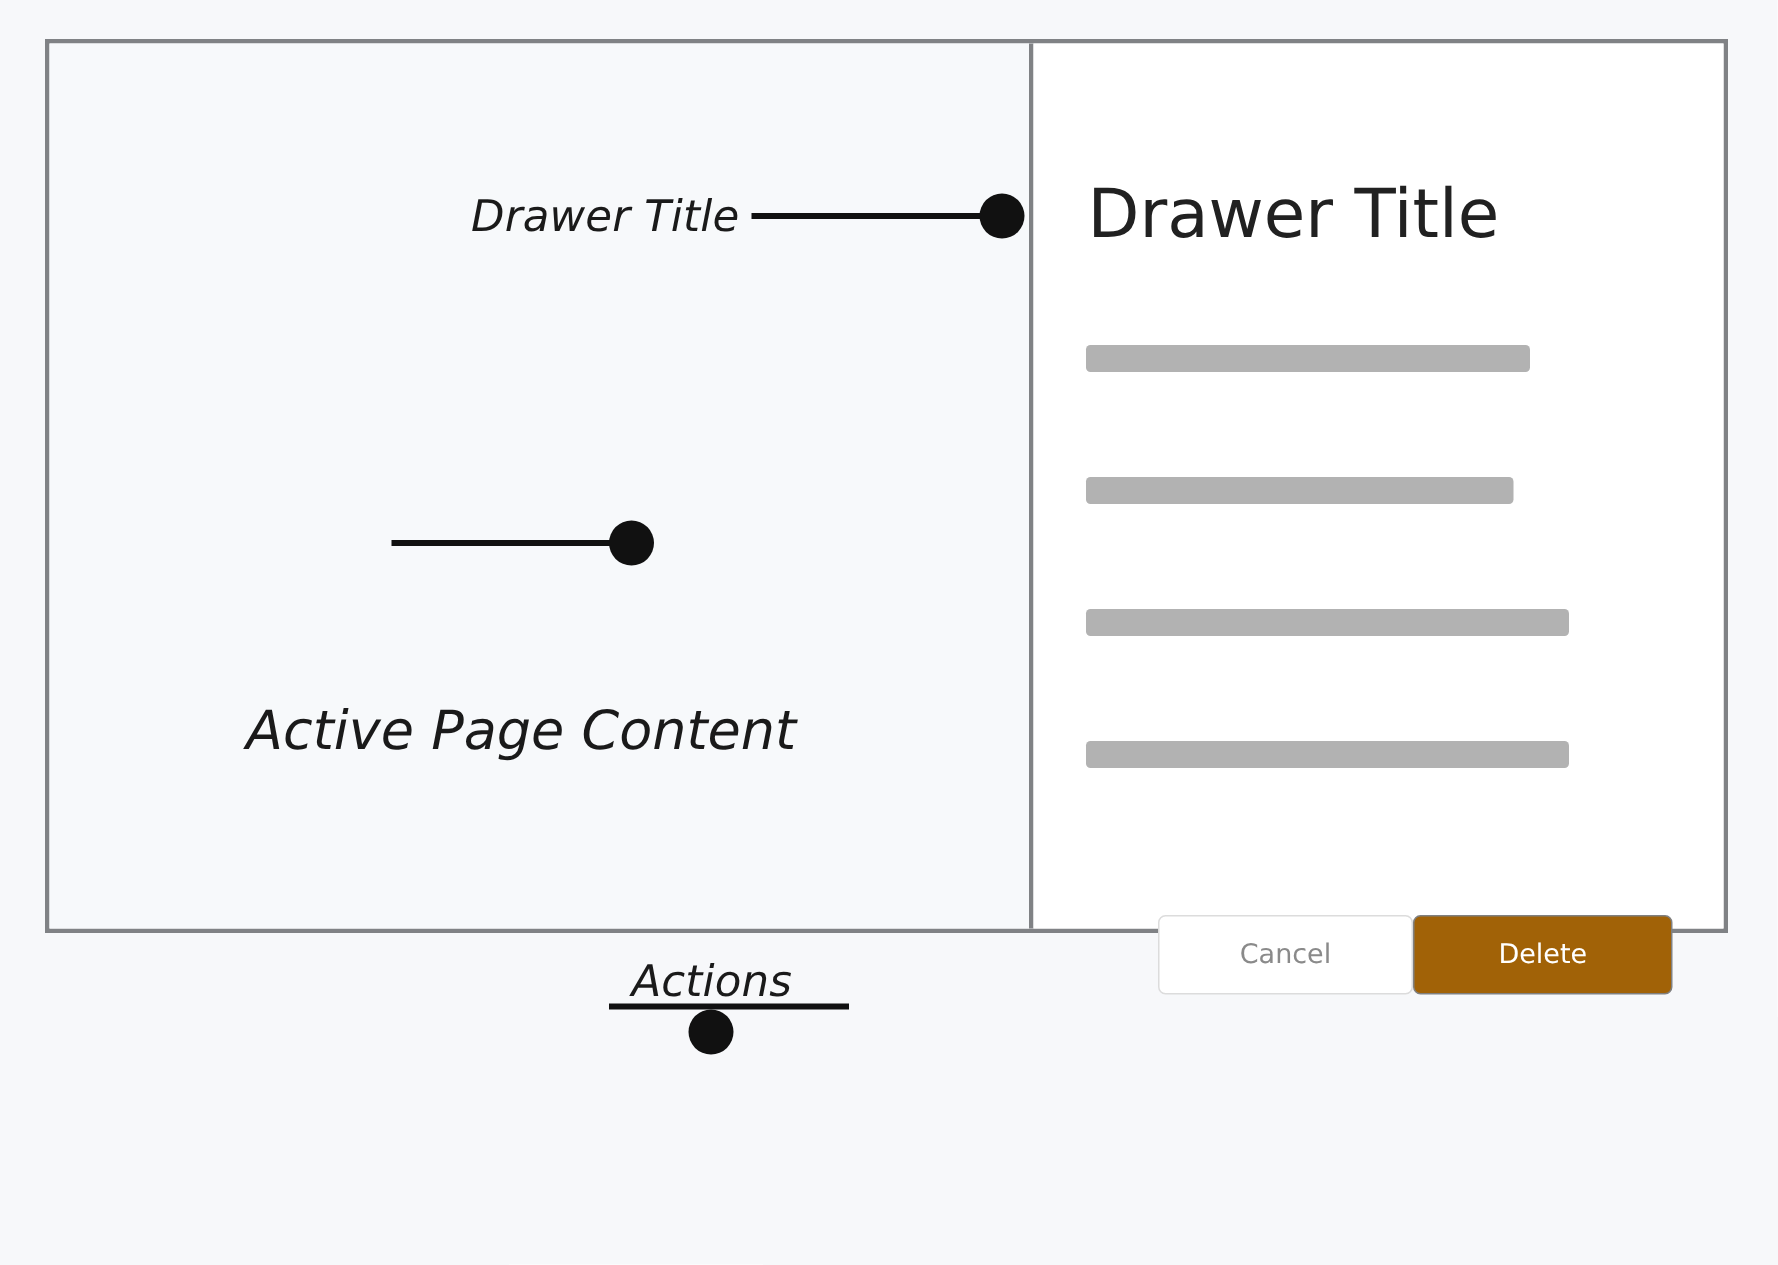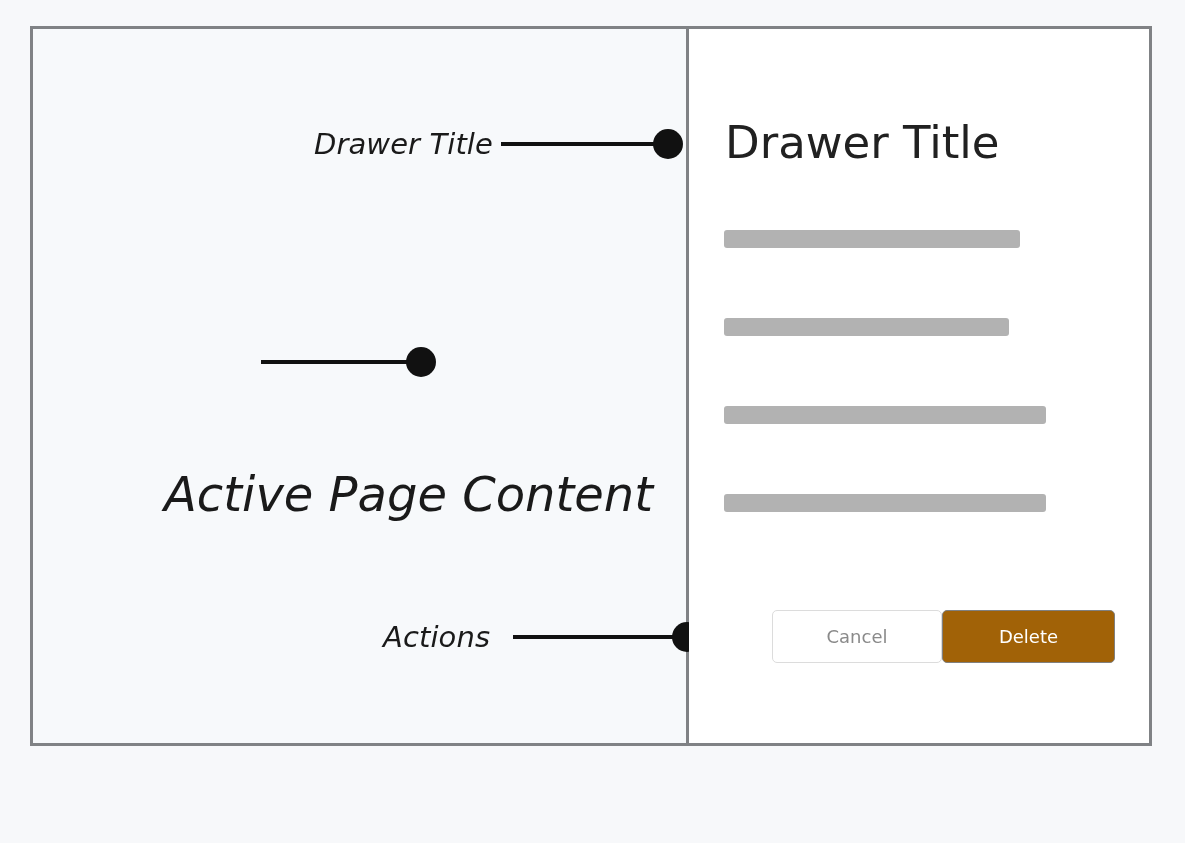--- a/index.html
+++ b/index.html
@@ -15,21 +15,21 @@
     overflow: hidden;
     position: relative;
   }
 
   
   .frame {
     position: absolute;
     left: 30px;
     top: 26px;
     width: 1122px;
-    height: 720px;
+    height: 596px;
     border: 3px solid #808285;
     box-sizing: border-box;
     display: flex;
     background: #ffffff;
   }
 
   
   .page-panel {
     position: relative;
     width: 656px;
@@ -76,30 +76,30 @@
     flex: 0 0 auto;
     margin-left: -1px;
   }
 
   #callout-title   { left: 281px; top: 100px; }
   #callout-title   .callout-line { width: 153px; margin-left: 8px; }
 
   #callout-content { left: 204px; top: 318px; }
   #callout-content .callout-line { width: 146px; margin-left: 24px; }
 
-  #callout-actions { left: 350px; top: 593px; }
+  #callout-actions { left: 350px; top: 611px; flex-direction: column; }
   #callout-actions .callout-line { width: 160px; margin-left: 23px; }
 
   
   .page-heading {
     position: absolute;
     left: 131px;
     top: 437px;
     font-style: italic;
-    font-size: 48px;
+    font-size: 36px;
     color: #1a1a1a;
     white-space: nowrap;
     line-height: 1.2;
   }
 
   
   .drawer-title {
     position: absolute;
     left: 36px;
     top: 88px;

